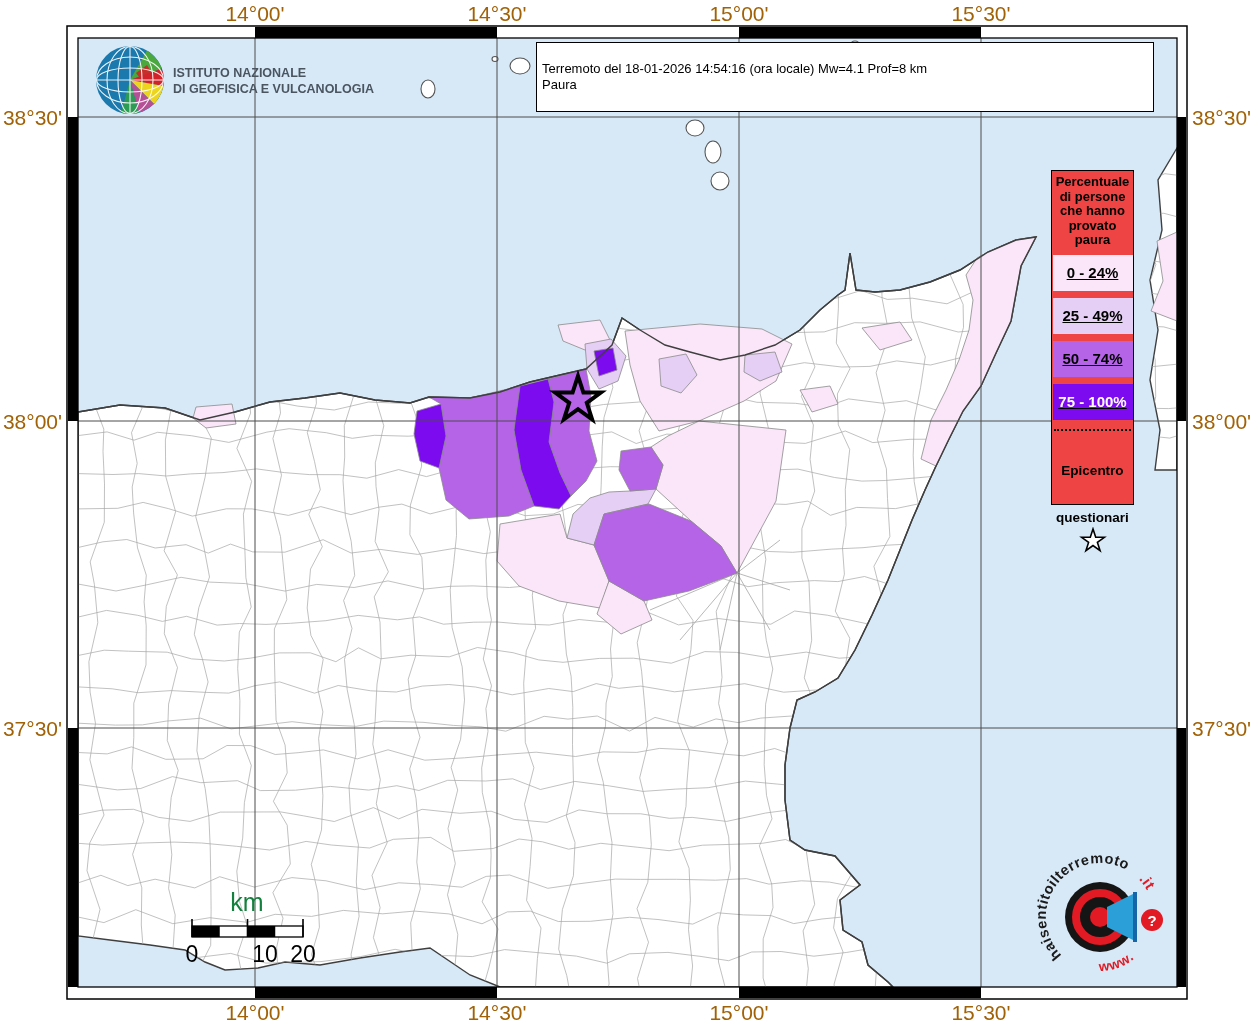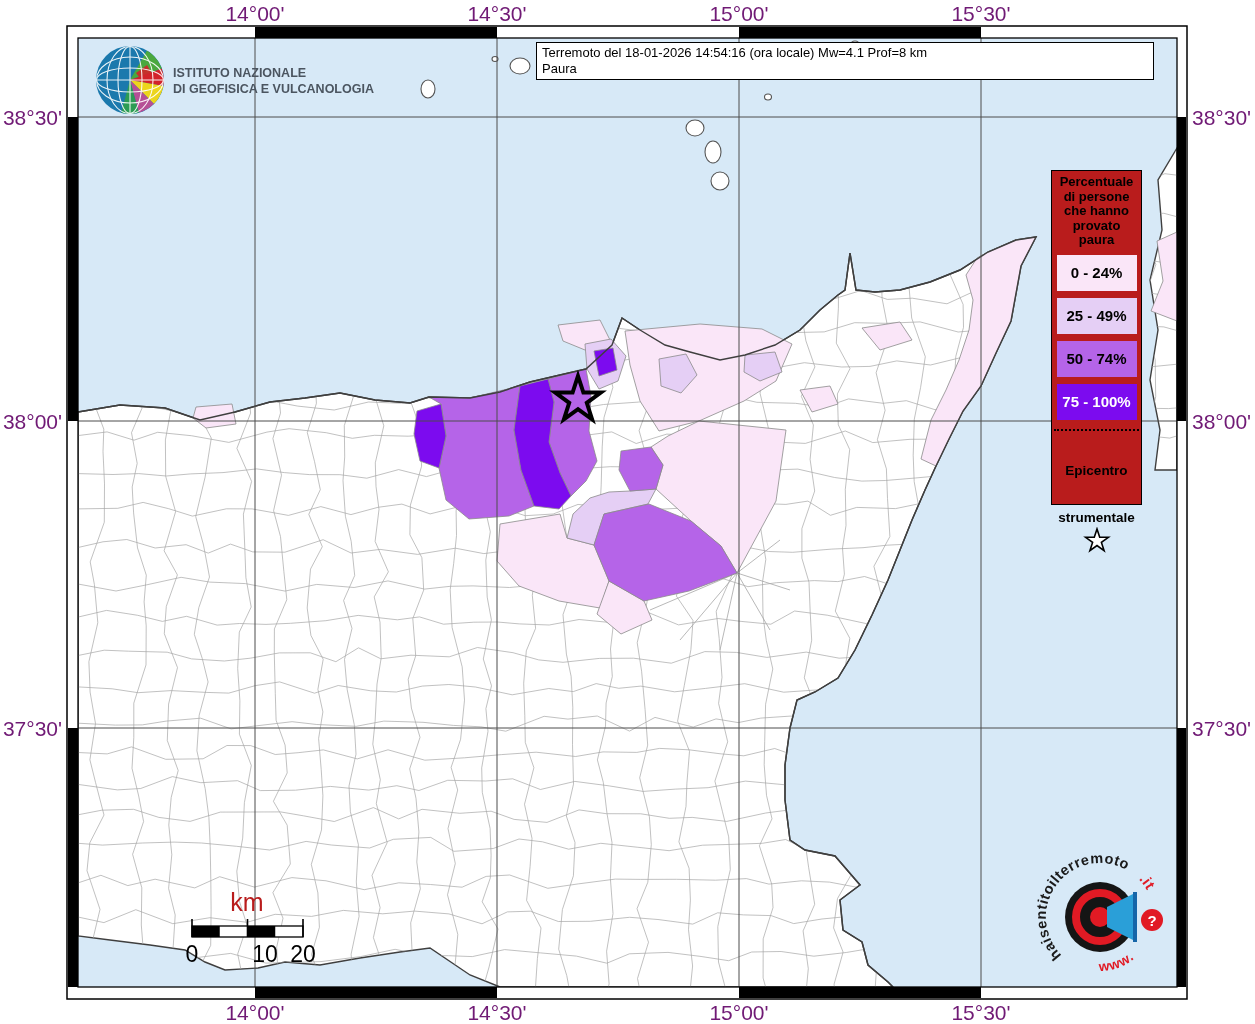--- a/index.html
+++ b/index.html
@@ -1,37 +1,37 @@
 <!DOCTYPE html>
 <html><head>
 <meta charset="utf-8">
 <style>
   html,body{margin:0;padding:0;background:#ffffff;}
   #stage{position:relative;width:1255px;height:1024px;background:#ffffff;overflow:hidden;
          font-family:"Liberation Sans",sans-serif;}
   #mapsvg{position:absolute;left:0;top:0;}
-  .axis-label{position:absolute;font-size:21px;color:#701a75;white-space:nowrap;}
+  .axis-label{position:absolute;font-size:21px;color:#a16207;white-space:nowrap;}
   .axis-top{top:2px;transform:translateX(-50%);}
   .axis-bottom{top:1001px;transform:translateX(-50%);}
   .axis-left{left:0;width:62px;text-align:right;}
   .axis-right{left:1192px;text-align:left;}
   #titlebox{position:absolute;left:536px;top:42px;width:618px;background:#ffffff;
             border:1.5px solid #000;font-size:13px;line-height:16px;color:#000;
-            padding:2px 5px;box-sizing:border-box;}
-  #legendbox{position:absolute;left:1051px;top:170px;width:91px;height:335px;background:#b91c1c;
+            padding:18px 5px;box-sizing:border-box;}
+  #legendbox{position:absolute;left:1051px;top:170px;width:83px;height:335px;background:#ef4444;
              border:1.5px solid #000;box-sizing:border-box;text-align:center;}
   .leg-title-line{font-size:13px;font-weight:bold;line-height:14.5px;color:#000;}
   .leg-title{margin-top:4px;}
-  .leg-swatch{width:80px;height:36px;margin:7px auto 0 auto;display:flex;align-items:center;justify-content:center;}
+  .leg-swatch{width:80px;height:36px;margin:7px auto 0 auto;display:flex;align-items:center;justify-content:center;text-decoration:underline;}
   .leg-swatch span{font-size:15px;font-weight:bold;color:#000;white-space:nowrap;}
   .leg-sep{border-top:2px dotted #000;margin:9px 2px 6px 2px;}
   .leg-epi-line{font-size:13.5px;font-weight:bold;line-height:15px;color:#000;margin-top:32px;}
   .leg-star{margin-top:2px;}
   #scale-km{position:absolute;left:207px;top:888px;width:80px;text-align:center;
-            font-size:25px;color:#b91c1c;}
+            font-size:25px;color:#15803d;}
   .scale-num{position:absolute;top:941px;transform:translateX(-50%);font-size:23px;color:#000;}
 </style>
 </head>
 <body>
 
 <div id="stage">
 
 <svg id="mapsvg" width="1255" height="1024" viewBox="0 0 1255 1024" xmlns="http://www.w3.org/2000/svg">
   <defs>
     <clipPath id="landclip">
@@ -285,21 +285,21 @@
     <span style="color: rgb(0, 0, 0); text-align: right;">25 - 49%</span>
   </div>
   <div class="leg-swatch" style="background-color: rgb(181, 100, 232); text-align: center;">
     <span style="color: rgb(0, 0, 0);">50 - 74%</span>
   </div>
   <div class="leg-swatch" style="background-color: rgb(124, 11, 239); text-align: right;">
     <span style="color: rgb(255, 255, 255);">75 - 100%</span>
   </div>
   <div class="leg-sep"></div>
   <div class="leg-epi-line">Epicentro</div>
-  <div class="leg-epi-line">strumentale</div>
+  <div class="leg-epi-line">questionari</div>
   <svg class="leg-star" width="28" height="28" viewBox="-14 -14 28 28">
     <polygon points="0,-12 2.7,-3.7 11.4,-3.7 4.4,1.4 7.1,9.7 0,4.6 -7.1,9.7 -4.4,1.4 -11.4,-3.7 -2.7,-3.7" fill="#ffffff" stroke="#000" stroke-width="1.6"></polygon>
   </svg>
 </div>
 
 <div id="scale-km">km</div>
 <div class="scale-num" style="left:192px">0</div>
 <div class="scale-num" style="left:265px">10</div>
 <div class="scale-num" style="left:303px">20</div>
 

